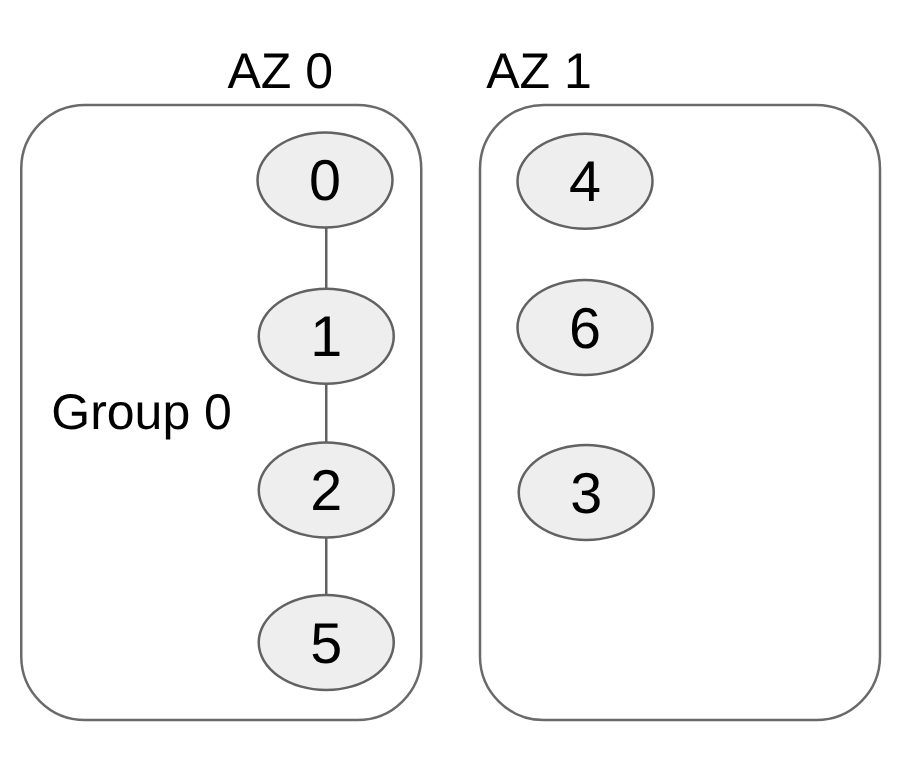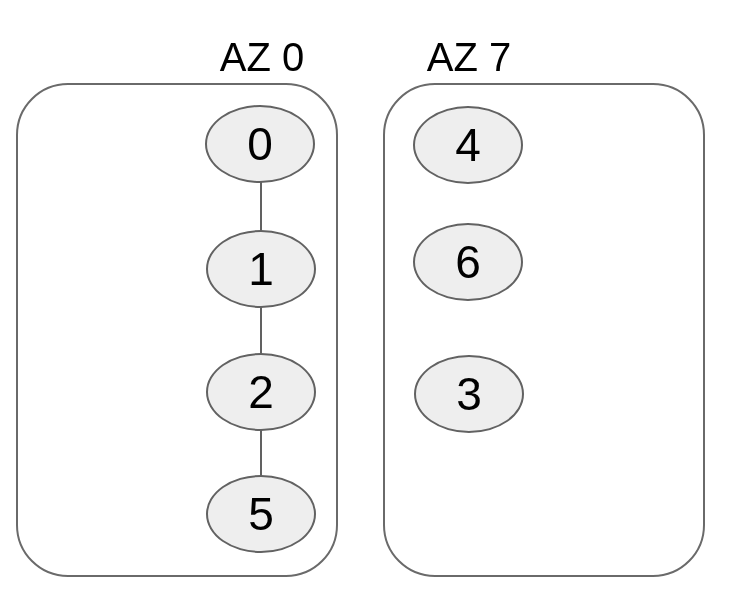--- a/index.html
+++ b/index.html
@@ -26,21 +26,20 @@
     box-sizing: border-box;
   }
   .g0 { left: 16px; }
   .g1 { left: 383px; }
 
   .label {
     position: absolute;
     width: 160px;
     height: 40px;
     line-height: 40px;
-    text-align: center;
     font-size: 40px;
     color: #000000;
     white-space: nowrap;
   }
   .az0 { left: 182px; top: 37px; }
   .az1 { left: 389px; top: 37px; }
   .grp0 { left: 41px;  top: 310px; }
   .grp1 { left: 520px; top: 310px; }
 
   .edge {
@@ -79,22 +78,23 @@
 </style>
 </head>
 <body>
 
 <div class="canvas">
 
   <div class="group-box g0"></div>
   <div class="group-box g1"></div>
 
   <div class="label az0">AZ 0</div>
-  <div class="label az1">AZ 7</div>
+  <div class="label az1">AZ 1</div>
 
+  <div class="label grp0">Group 0</div>
 
   <div class="edge e01"></div>
   <div class="edge e12"></div>
   <div class="edge e25"></div>
 
   <div class="node n-g0-0">0</div>
   <div class="node n-g0-1">1</div>
   <div class="node n-g0-2">2</div>
   <div class="node n-g0-3">5</div>
 

